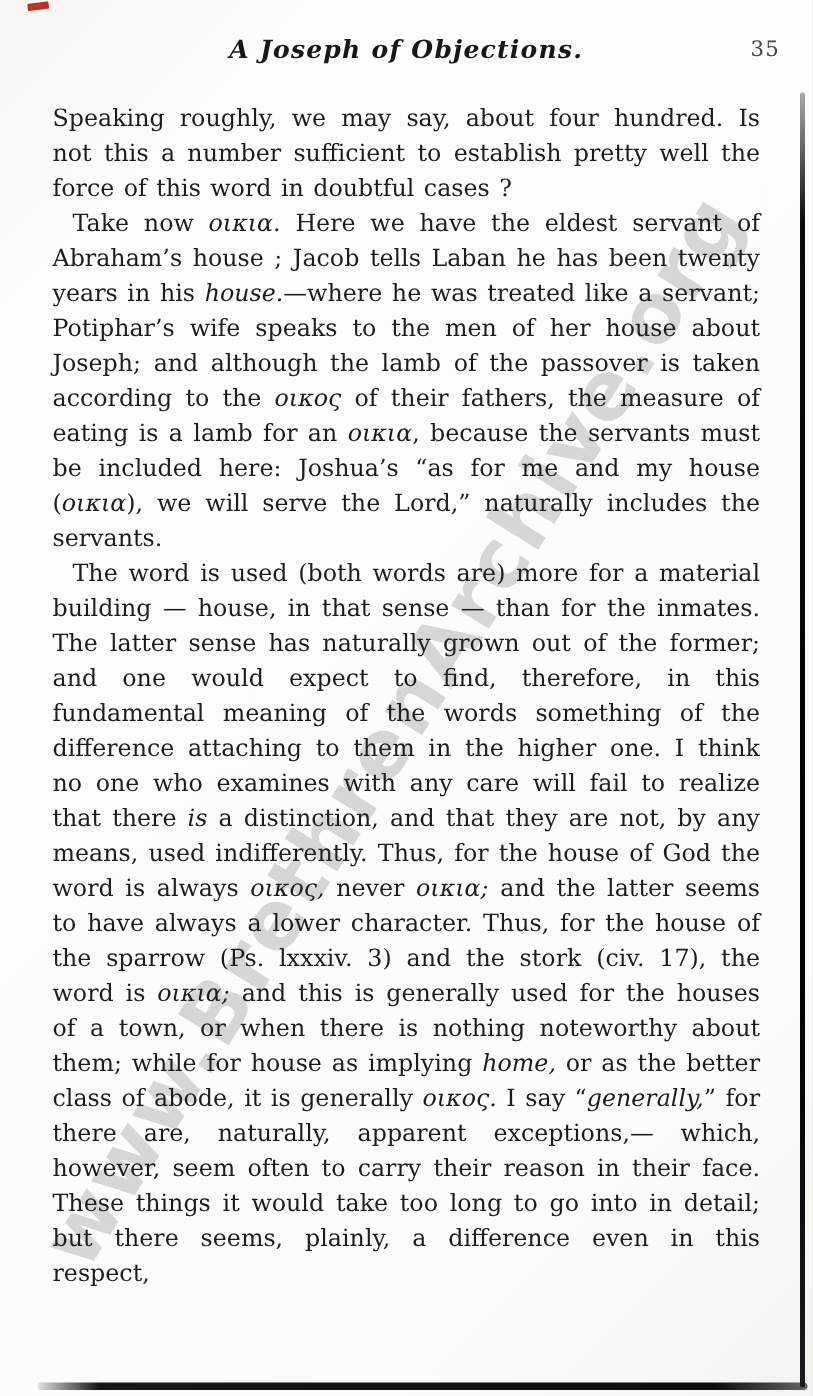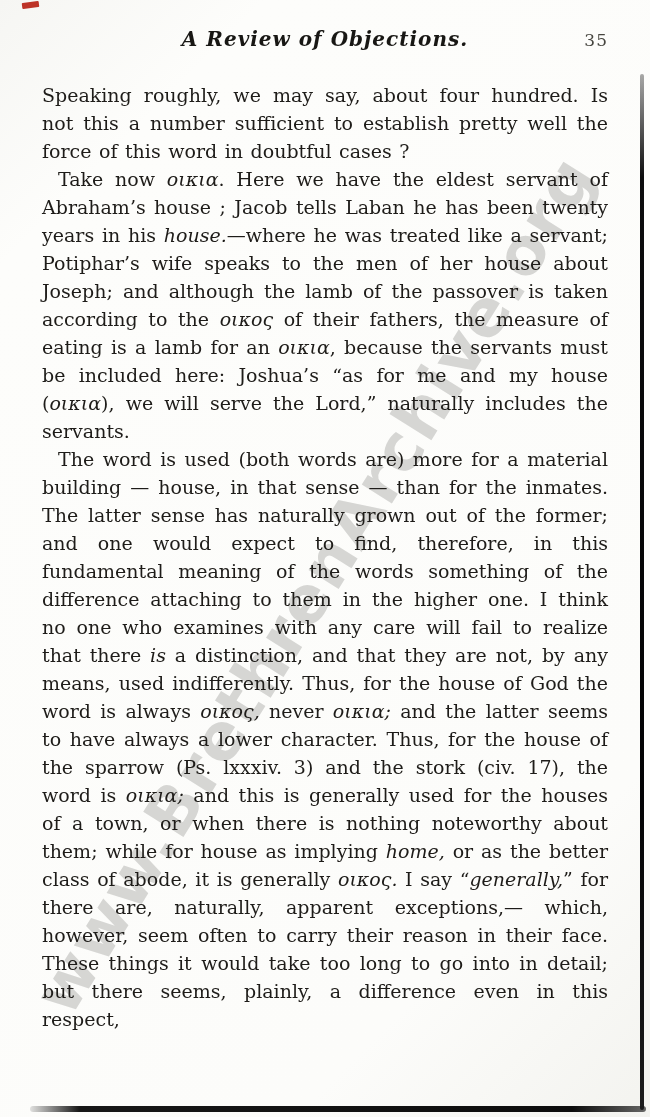--- a/index.html
+++ b/index.html
@@ -43,21 +43,21 @@
   }
   .title {
     font-style: italic;
     font-weight: 600;
     font-size: 20px;
     letter-spacing: 1px;
     color: #181714;
   }
   .page-number {
     position: absolute;
-    right: 42px;
+    right: 26px;
     top: 30px;
     font-size: 17px;
     letter-spacing: 1px;
     color: #474640;
   }
   .body-text {
     position: relative;
     z-index: 2;
     padding: 22px 42px 0 42px;
     font-size: 19px;
@@ -108,21 +108,21 @@
 </head>
 <body>
 
 <div class="page">
 
   <div class="corner-mark"></div>
 
   <div class="watermark">www.BrethrenArchive.org</div>
 
   <div class="header">
-    <span class="title">A Review of Objections.</span>
+    <span class="title">A Joseph of Objections.</span>
     <span class="page-number">35</span>
   </div>
 
   <div class="body-text">
       <p><span>Speaking roughly, we may say, about four hundred. Is not this a number sufficient to establish pretty well the force of this word in doubtful cases ?</span></p>
       <p class="indent"><span>Take now </span><span class="it">οικια</span><span>. Here we have the eldest servant of Abraham’s house ; Jacob tells Laban he has been twenty years in his </span><span class="it">house.</span><span>—where he was treated like a servant; Potiphar’s wife speaks to the men of her house about Joseph; and although the lamb of the passover is taken according to the </span><span class="it">οικος</span><span> of their fathers, the measure of eating is a lamb for an </span><span class="it">οικια</span><span>, because the servants must be included here: Joshua’s “as for me and my house (</span><span class="it">οικια</span><span>), we will serve the Lord,” naturally includes the servants.</span></p>
       <p class="indent"><span>The word is used (both words are) more for a material building — house, in that sense — than for the inmates. The latter sense has naturally grown out of the former; and one would expect to find, therefore, in this fundamental meaning of the words something of the difference attaching to them in the higher one. I think no one who examines with any care will fail to realize that there </span><span class="it">is</span><span> a distinction, and that they are not, by any means, used indifferently. Thus, for the house of God the word is always </span><span class="it">οικος,</span><span> never </span><span class="it">οικια;</span><span> and the latter seems to have always a lower character. Thus, for the house of the sparrow (Ps. lxxxiv. 3) and the stork (civ. 17), the word is </span><span class="it">οικια;</span><span> and this is generally used for the houses of a town, or when there is nothing noteworthy about them; while for house as implying </span><span class="it">home,</span><span> or as the better class of abode, it is generally </span><span class="it">οικος.</span><span> I say “</span><span class="it bold">generally,</span><span>” for there are, naturally, apparent exceptions,— which, however, seem often to carry their reason in their face. These things it would take too long to go into in detail; but there seems, plainly, a difference even in this respect,</span></p>
     </div>
 
   <div class="edge-right"></div>

